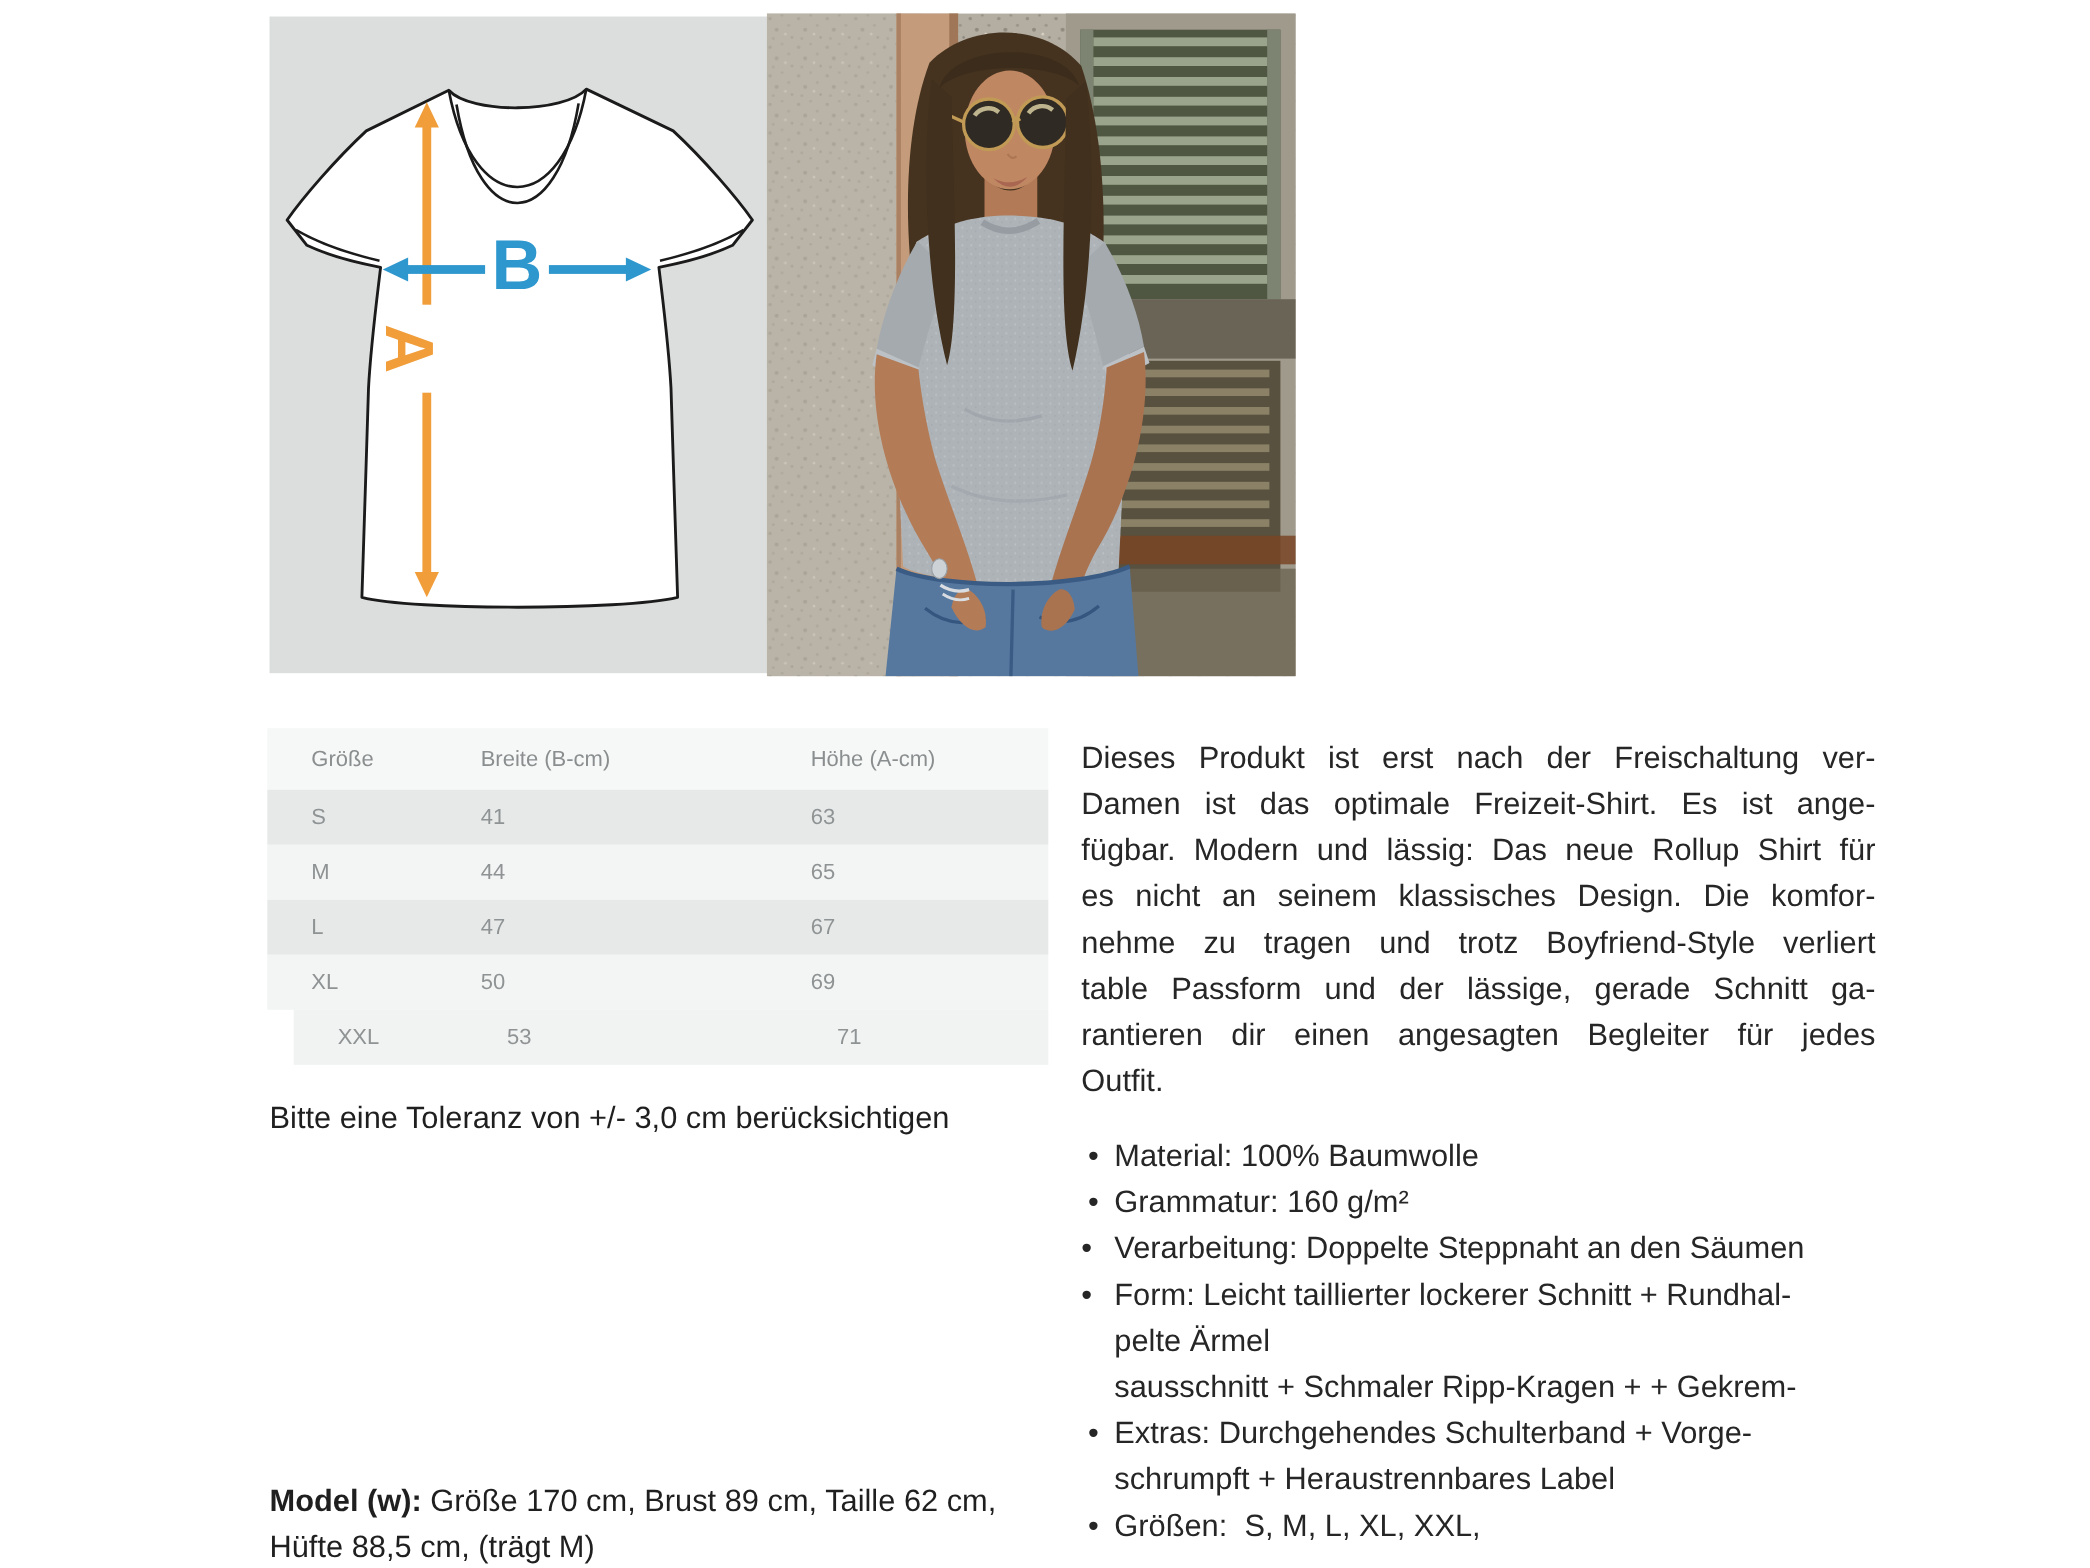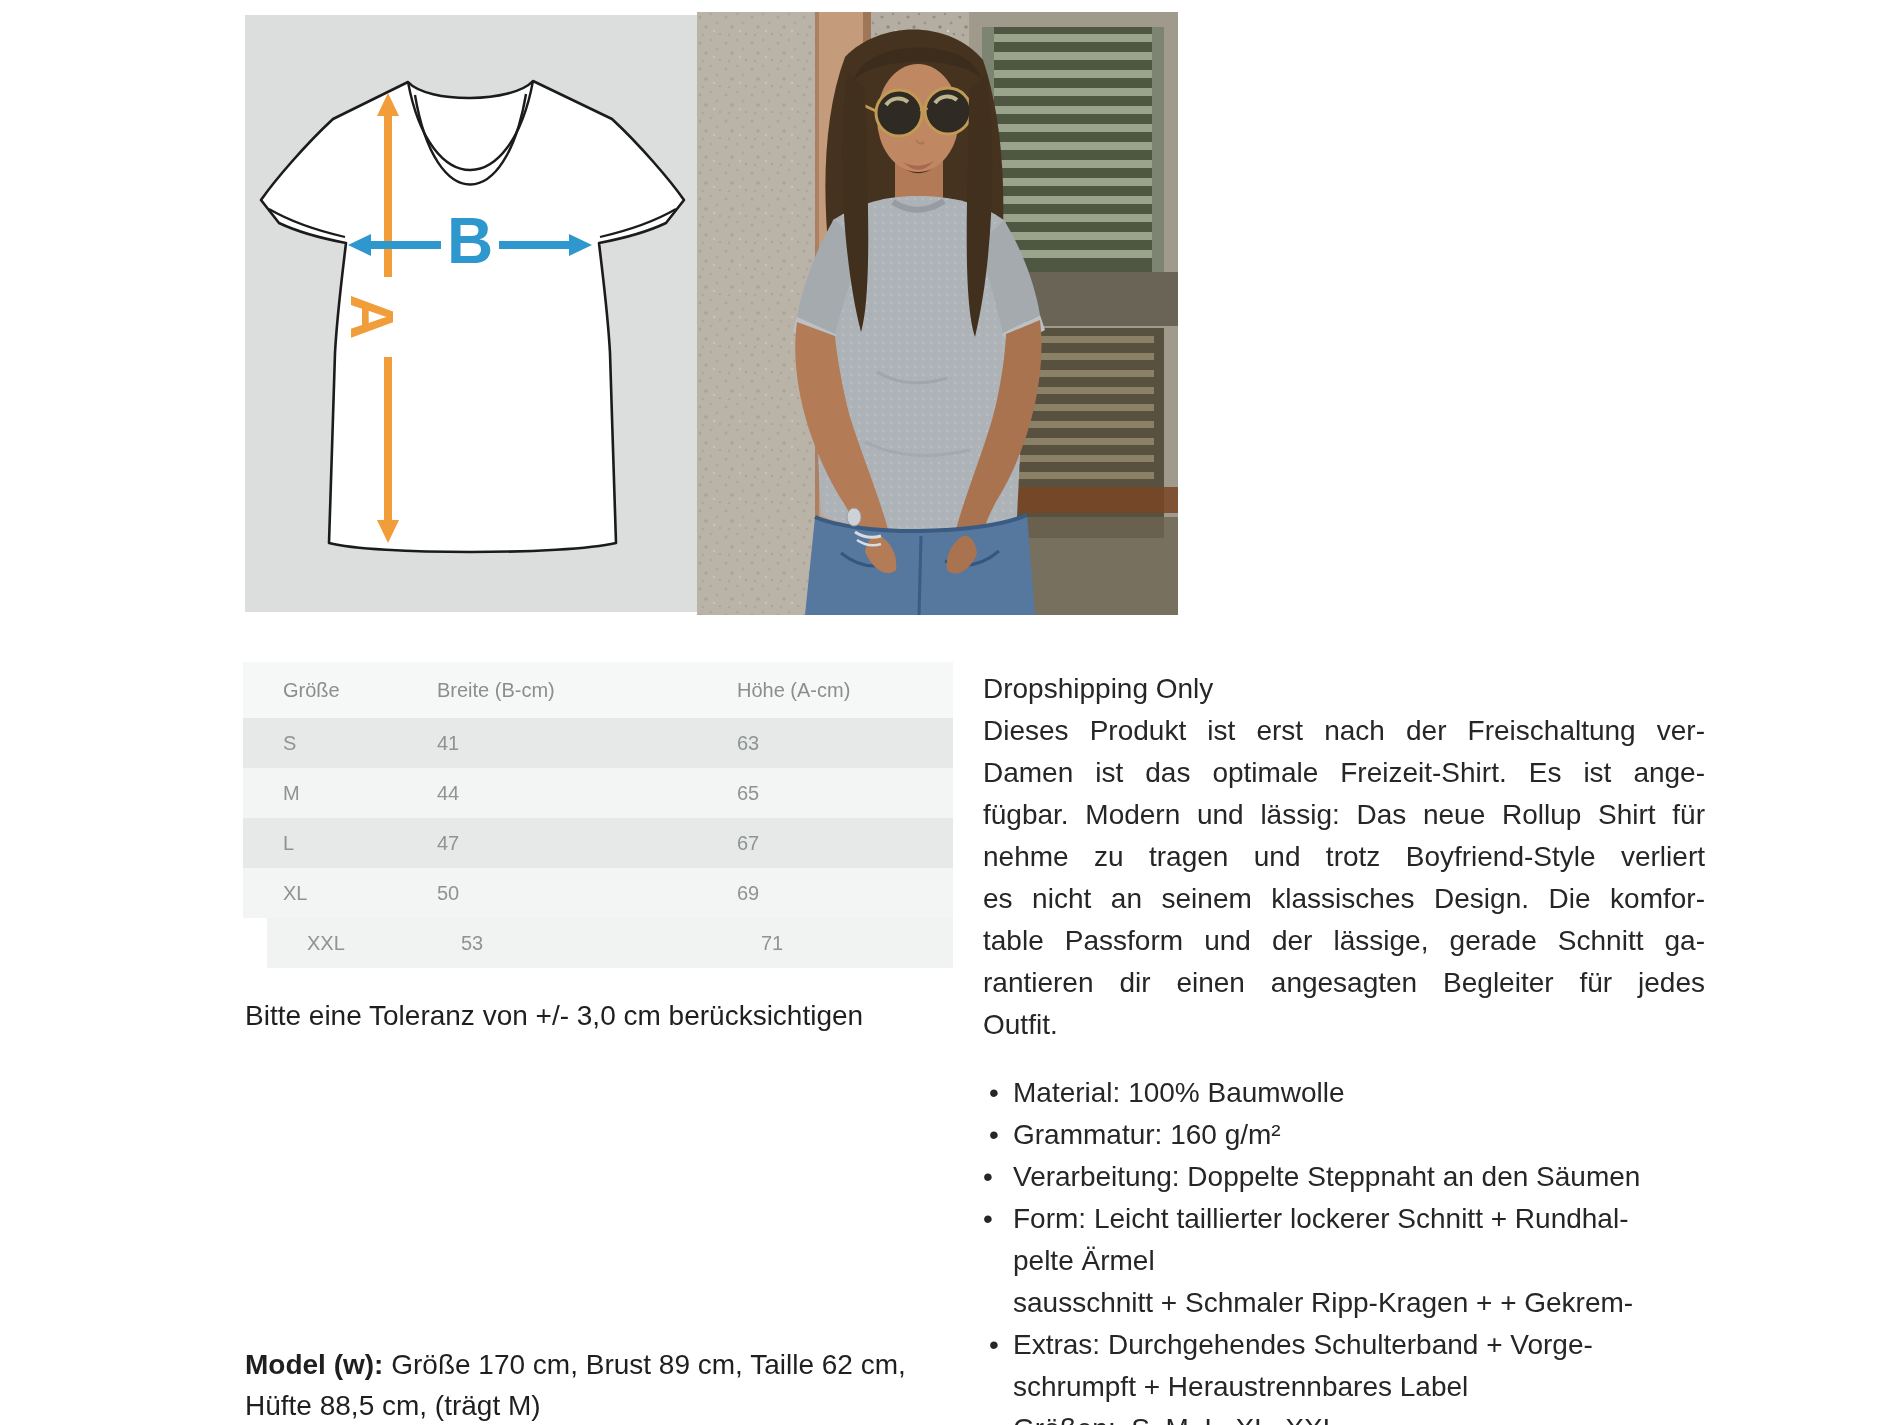--- a/index.html
+++ b/index.html
@@ -233,26 +233,25 @@
   </div>
 
   <div class="tolerance">Bitte eine Toleranz von +/- 3,0 cm berücksichtigen</div>
 
   <div class="model-info">
     <div><b>Model (w):</b><span> Größe 170 cm, Brust 89 cm, Taille 62 cm,</span></div>
     <div>Hüfte 88,5 cm, (trägt M)</div>
   </div>
 
   <div class="desc">
-    <div class="title">Dropshipping Only</div>
     <div class="pline">Dieses Produkt ist erst nach der Freischaltung ver-</div>
     <div class="pline">Damen ist das optimale Freizeit-Shirt. Es ist ange-</div>
     <div class="pline">fügbar. Modern und lässig: Das neue Rollup Shirt für</div>
+    <div class="pline">es nicht an seinem klassisches Design. Die komfor-</div>
     <div class="pline">nehme zu tragen und trotz Boyfriend-Style verliert</div>
-    <div class="pline">es nicht an seinem klassisches Design. Die komfor-</div>
     <div class="pline">table Passform und der lässige, gerade Schnitt ga-</div>
     <div class="pline">rantieren dir einen angesagten Begleiter für jedes</div>
     <div class="pline last">Outfit.</div>
 
     <div class="bullets">
       <div class="bl ind">
           <span class="c">•</span>
           <span class="t">Material: 100% Baumwolle</span>
         </div>
       <div class="bl ind">

